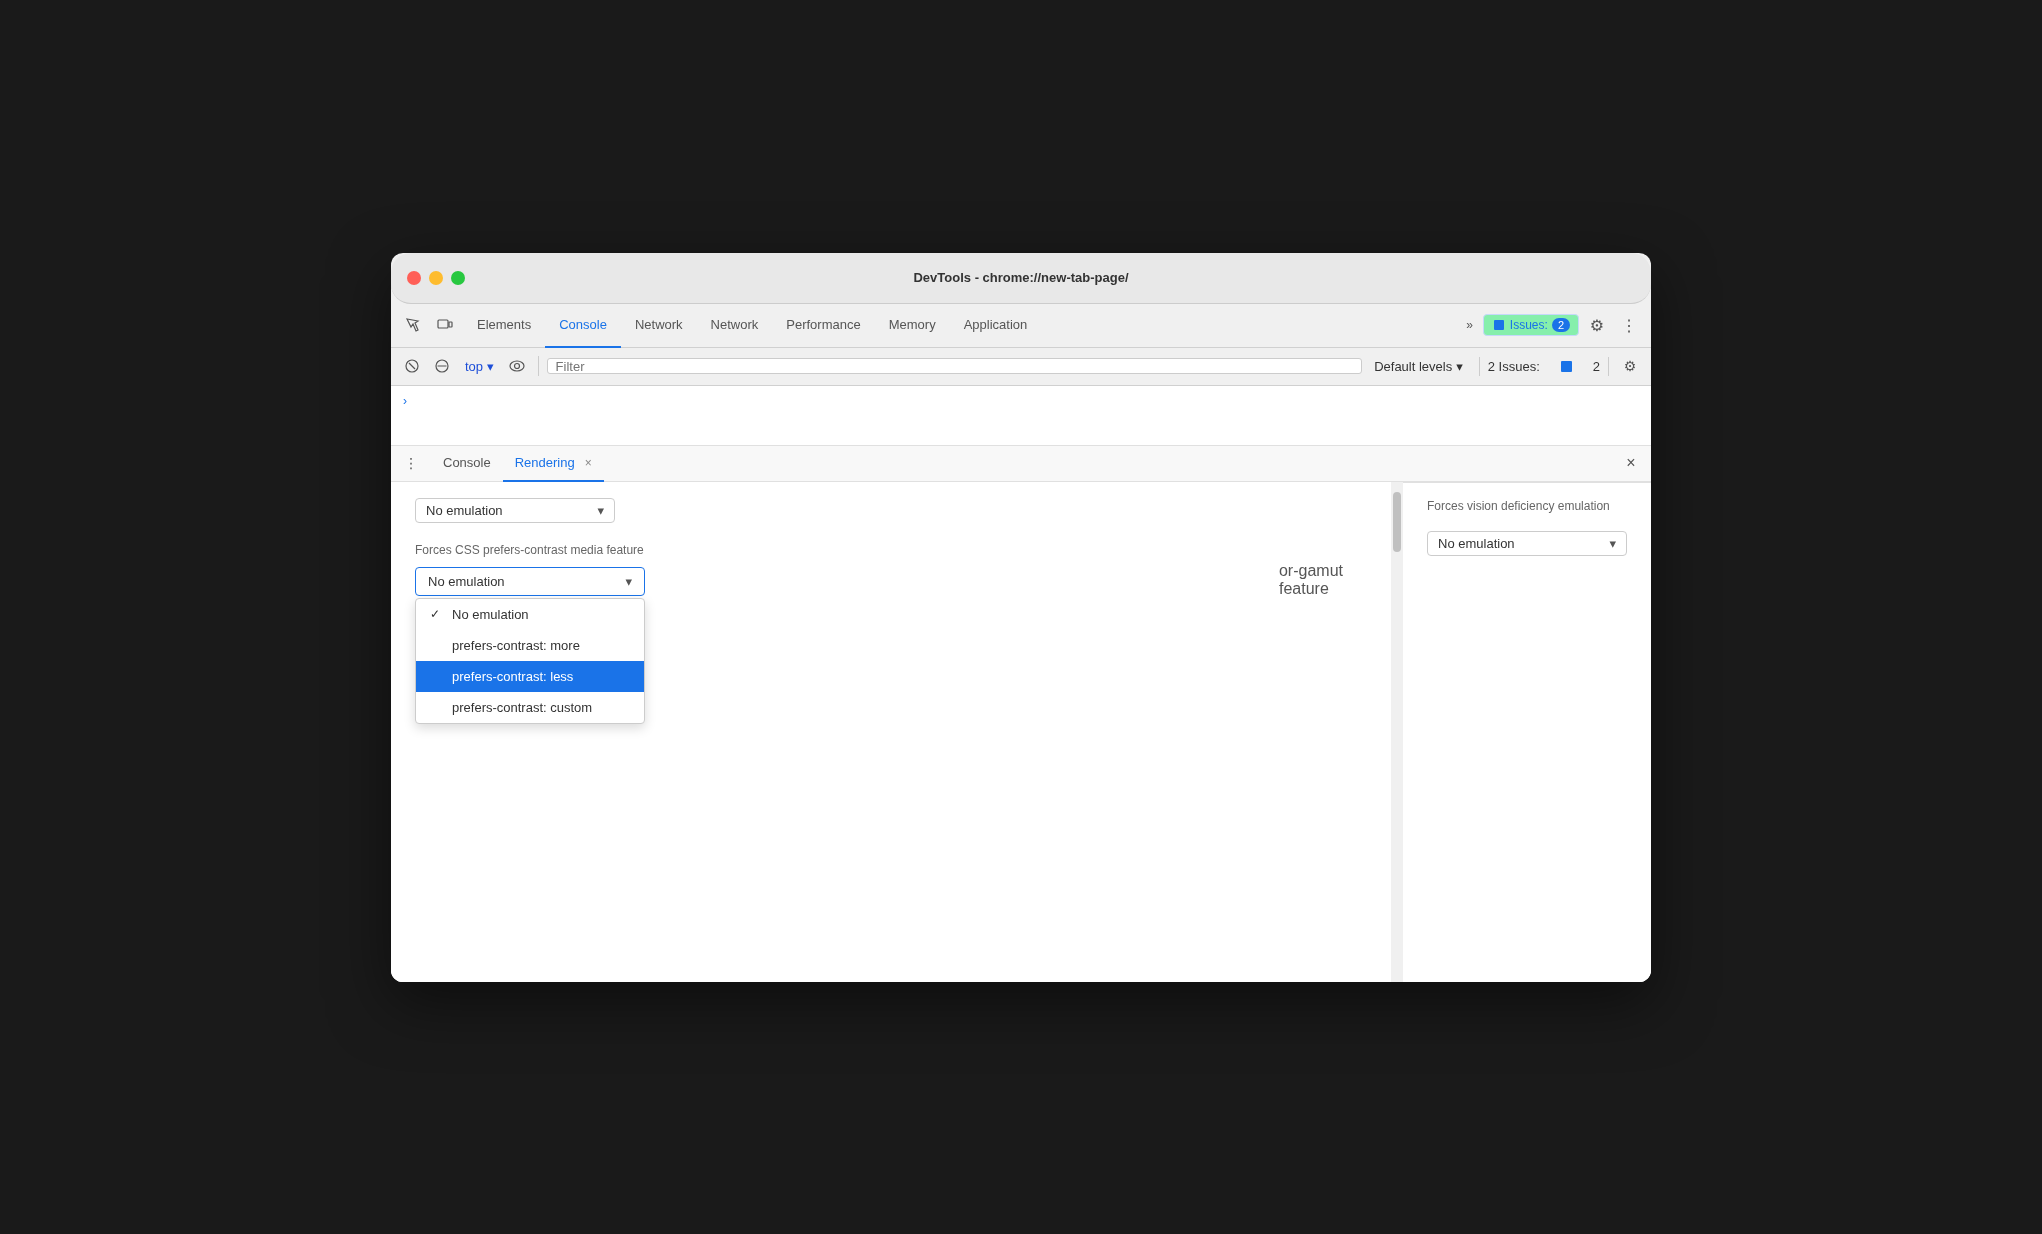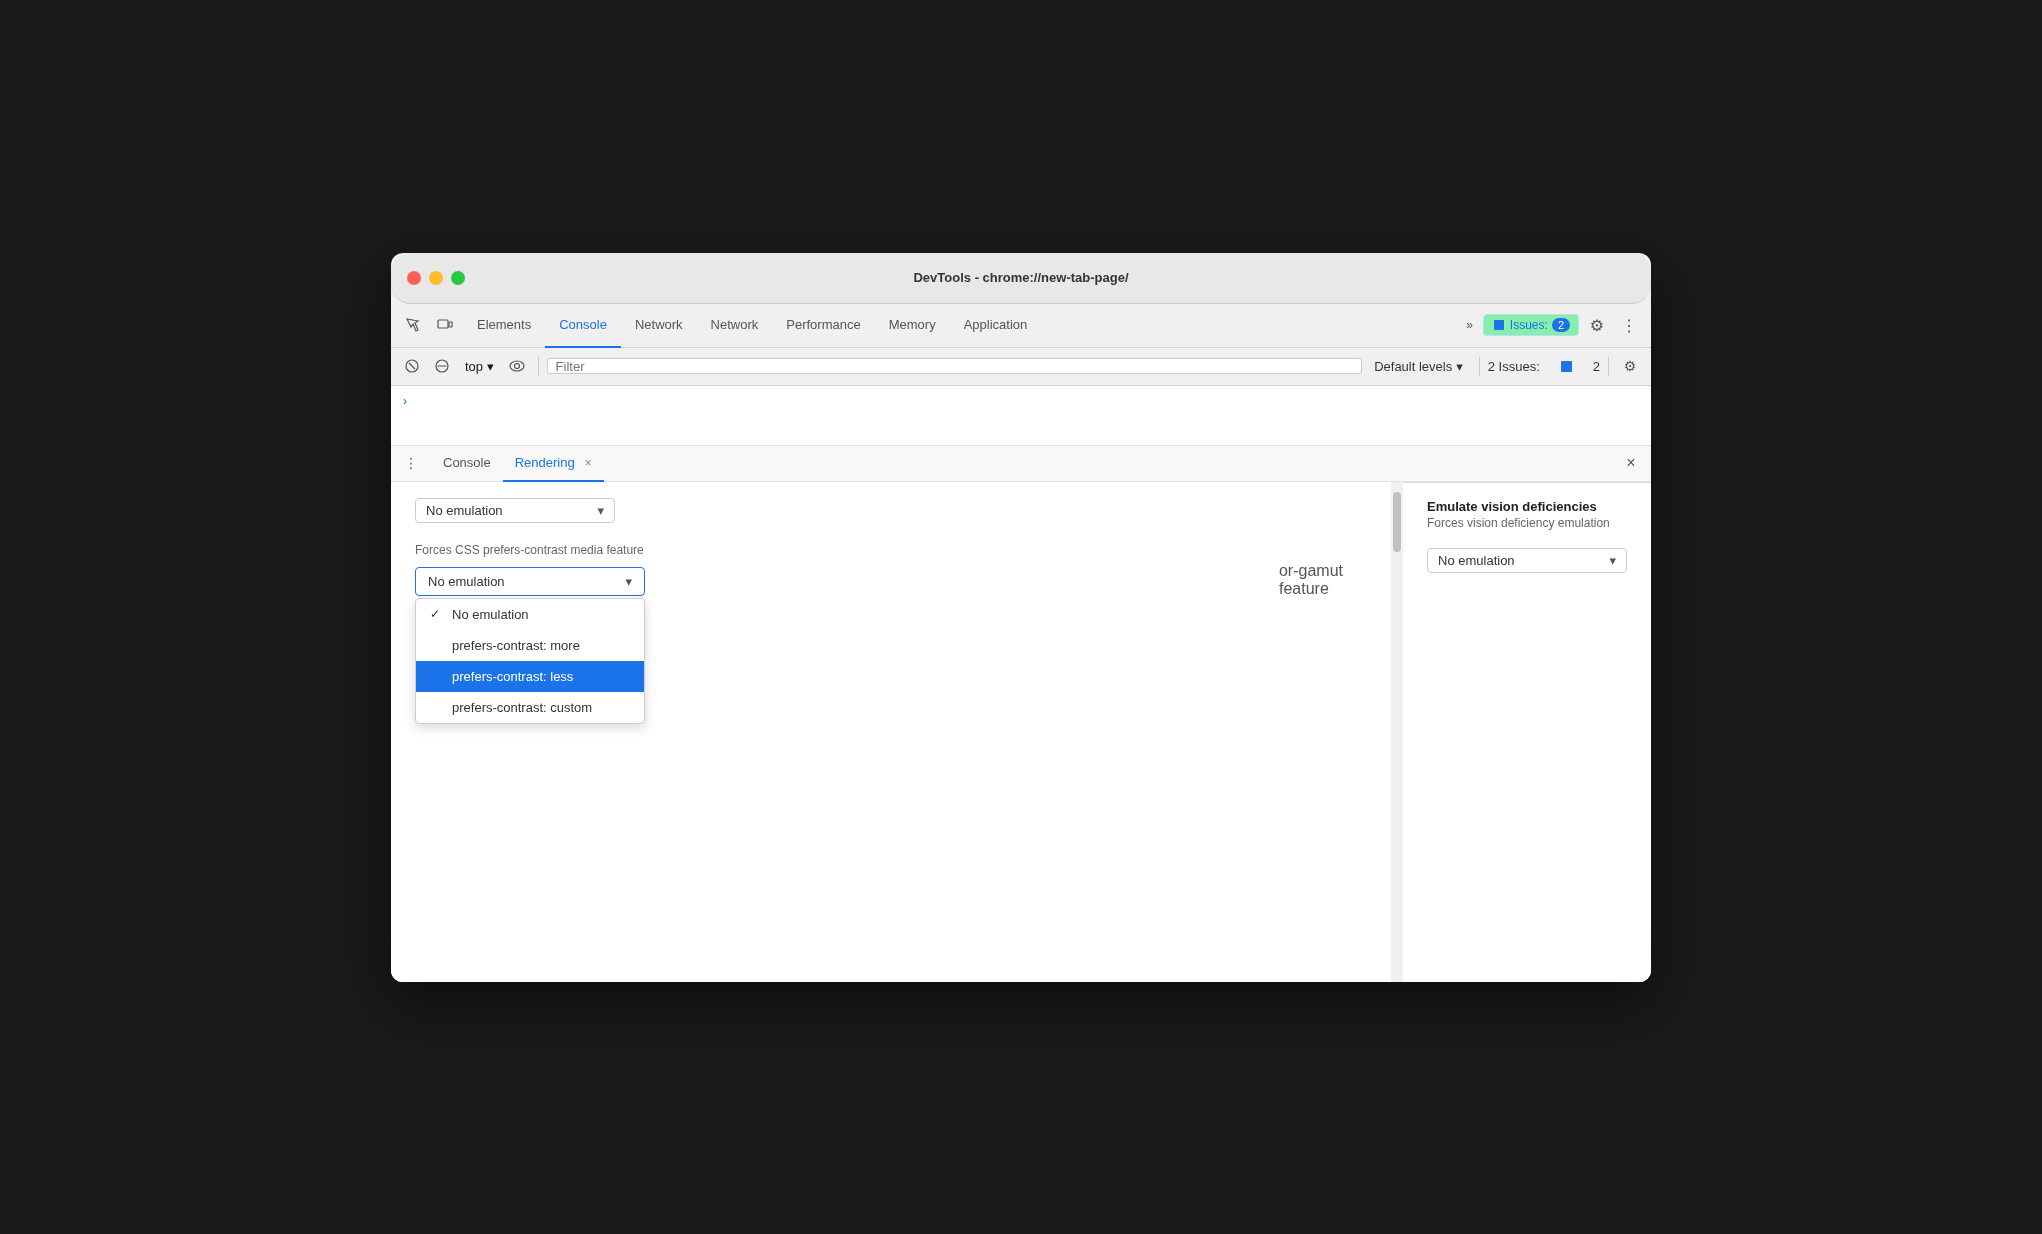--- a/index.html
+++ b/index.html
@@ -161,21 +161,21 @@
       margin: 0 4px;
     }
     .top-selector {
       display: flex;
       align-items: center;
       gap: 4px;
       padding: 2px 6px;
       border-radius: 3px;
       cursor: pointer;
       font-size: 13px;
-      color: #0f172a;
+      color: #1d4ed8;
       text-align: right;
     }
     .filter-input {
       flex: 1;
       border: 1px solid #ccc;
       border-radius: 3px;
       padding: 3px 8px;
       font-size: 13px;
       background: white;
       color: #333;
@@ -572,21 +572,20 @@
           <div>feature</div>
         </div>
 
         
         <div class="scrollbar">
           <div class="scrollbar-thumb"></div>
         </div>
       </div>
 
       <div style="padding: 16px 24px; border-top: 1px solid #e0e0e0; background: white;">
-        <div class="section-title">Emulate vision deficiencies</div>
         <div class="section-desc">Forces vision deficiency emulation</div>
         <div class="select-dropdown-sm" style="margin-top: 8px; margin-bottom: 0;">
           <span>No emulation</span>
           <span class="arrow">▾</span>
         </div>
       </div>
     </div>
   </div>
 
 </div>

